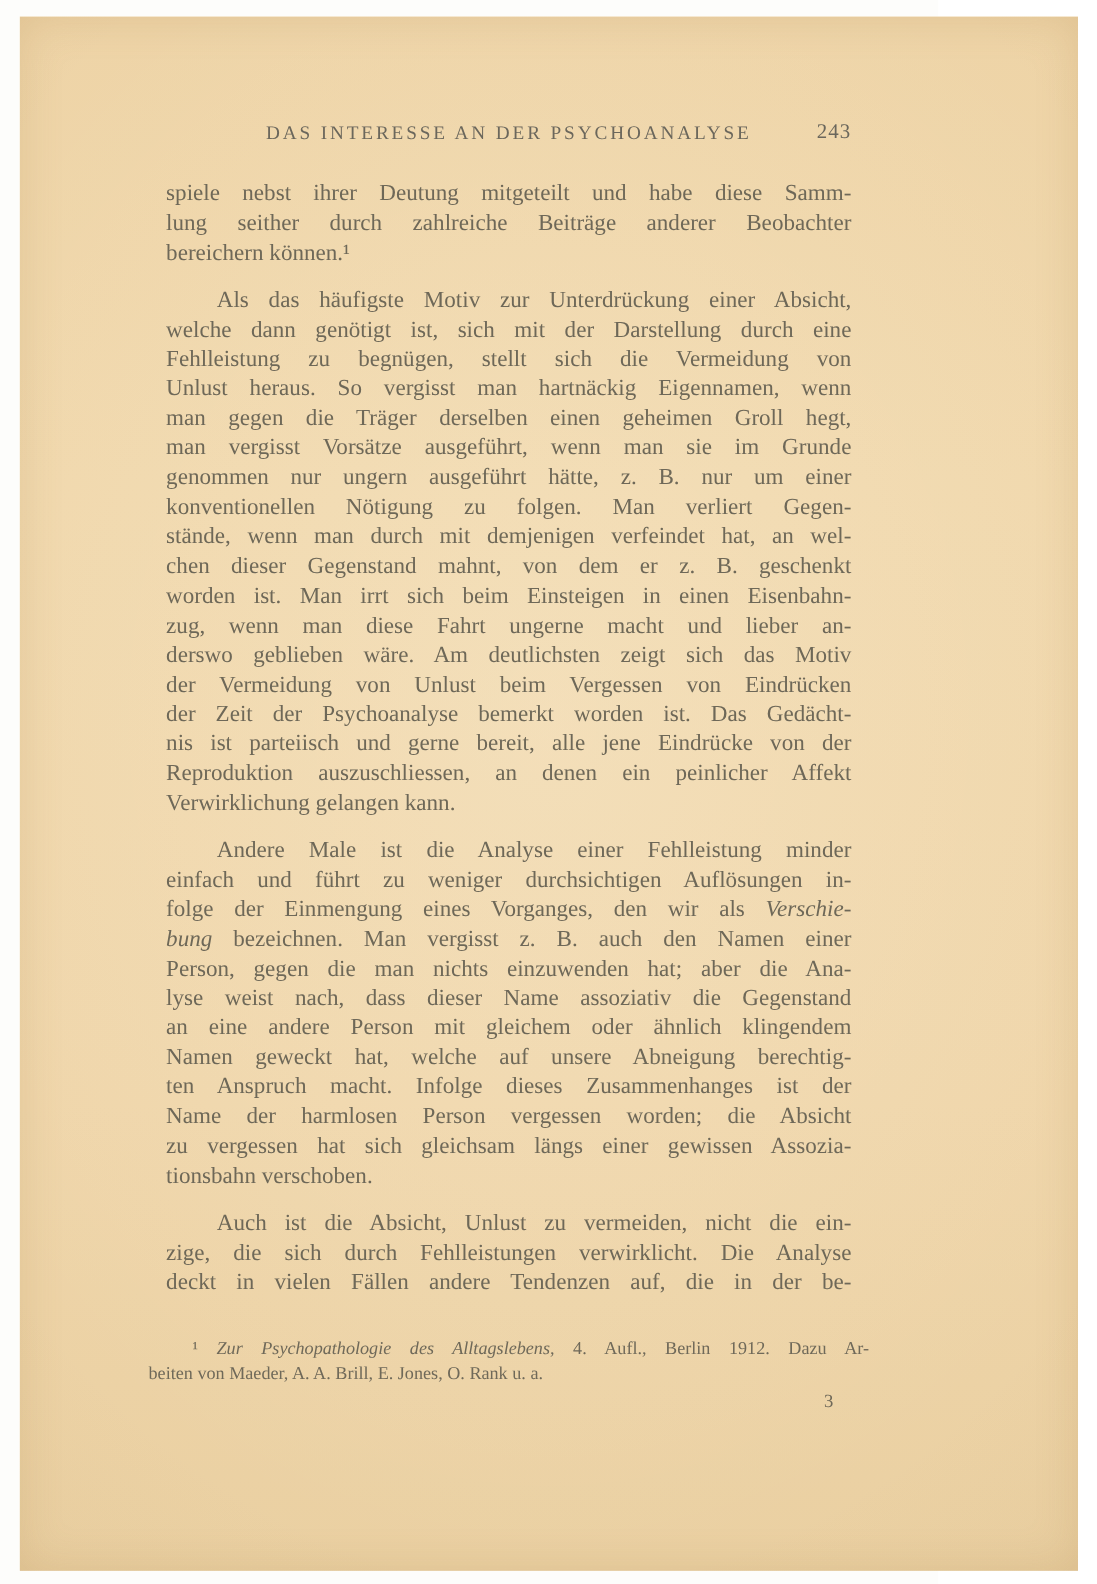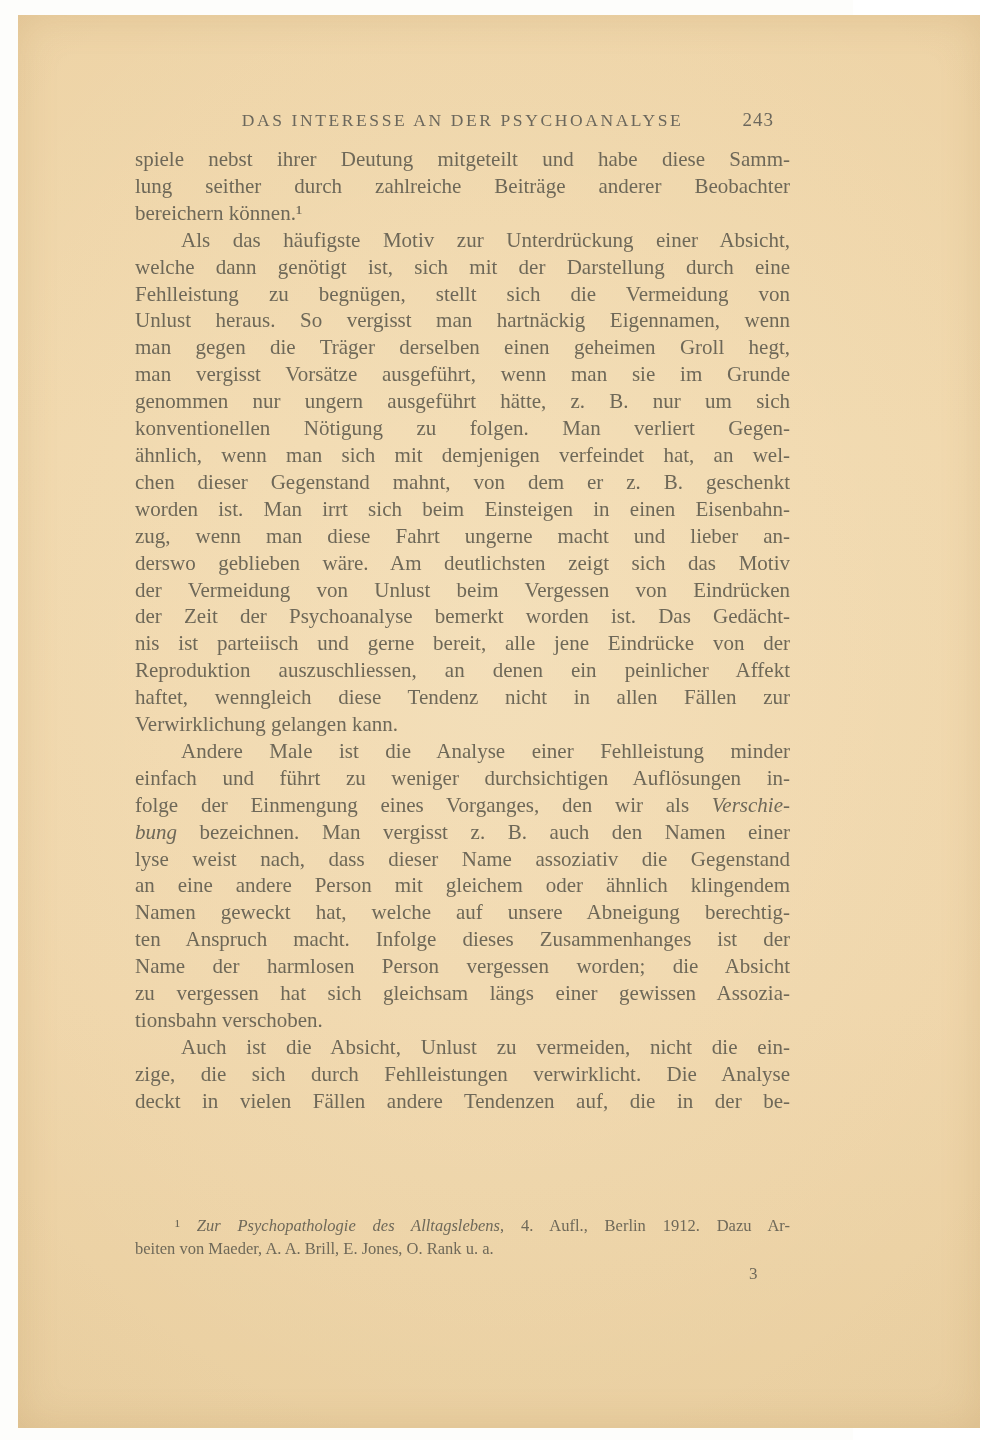--- a/index.html
+++ b/index.html
@@ -54,21 +54,21 @@
   }
   .body-column {
     position: absolute;
     left: 117px;
     top: 131px;
     width: 655px;
     font-size: 21px;
     line-height: 26.9px;
     text-rendering: optimizeLegibility;
   }
-  .para { margin: 0; padding: 0; }
+  .para { margin: 16px; padding: 0; }
   .line {
     text-align: justify;
     text-align-last: justify;
     white-space: normal;
   }
   .para.indent .line.first { text-indent: 46px; }
   .para.short-last .line.last { text-align-last: left; }
   .footnote {
     position: absolute;
     left: 117px;
@@ -106,39 +106,39 @@
           <div class="line">lung seither durch zahlreiche Beiträge anderer Beobachter</div>
           <div class="line last">bereichern können.¹</div>
         </div>
       <div class="para indent short-last">
           <div class="line first">Als das häufigste Motiv zur Unterdrückung einer Absicht,</div>
           <div class="line">welche dann genötigt ist, sich mit der Darstellung durch eine</div>
           <div class="line">Fehlleistung zu begnügen, stellt sich die Vermeidung von</div>
           <div class="line">Unlust heraus. So vergisst man hartnäckig Eigennamen, wenn</div>
           <div class="line">man gegen die Träger derselben einen geheimen Groll hegt,</div>
           <div class="line">man vergisst Vorsätze ausgeführt, wenn man sie im Grunde</div>
-          <div class="line">genommen nur ungern ausgeführt hätte, z. B. nur um sich</div>
+          <div class="line">genommen nur ungern ausgeführt hätte, z. B. nur um einer</div>
           <div class="line">konventionellen Nötigung zu folgen. Man verliert Gegen-</div>
-          <div class="line">ähnlich, wenn man sich mit demjenigen verfeindet hat, an wel-</div>
+          <div class="line">stände, wenn man durch mit demjenigen verfeindet hat, an wel-</div>
           <div class="line">chen dieser Gegenstand mahnt, von dem er z. B. geschenkt</div>
           <div class="line">worden ist. Man irrt sich beim Einsteigen in einen Eisenbahn-</div>
           <div class="line">zug, wenn man diese Fahrt ungerne macht und lieber an-</div>
           <div class="line">derswo geblieben wäre. Am deutlichsten zeigt sich das Motiv</div>
           <div class="line">der Vermeidung von Unlust beim Vergessen von Eindrücken</div>
           <div class="line">der Zeit der Psychoanalyse bemerkt worden ist. Das Gedächt-</div>
           <div class="line">nis ist parteiisch und gerne bereit, alle jene Eindrücke von der</div>
           <div class="line">Reproduktion auszuschliessen, an denen ein peinlicher Affekt</div>
-          <div class="line">haftet, wenngleich diese Tendenz nicht in allen Fällen zur</div>
           <div class="line last">Verwirklichung gelangen kann.</div>
         </div>
       <div class="para indent short-last">
           <div class="line first">Andere Male ist die Analyse einer Fehlleistung minder</div>
           <div class="line">einfach und führt zu weniger durchsichtigen Auflösungen in-</div>
           <div class="line">folge der Einmengung eines Vorganges, den wir als <i>Verschie-</i></div>
           <div class="line"><i>bung</i> bezeichnen. Man vergisst z. B. auch den Namen einer</div>
+          <div class="line">Person, gegen die man nichts einzuwenden hat; aber die Ana-</div>
           <div class="line">lyse weist nach, dass dieser Name assoziativ die Gegenstand</div>
           <div class="line">an eine andere Person mit gleichem oder ähnlich klingendem</div>
           <div class="line">Namen geweckt hat, welche auf unsere Abneigung berechtig-</div>
           <div class="line">ten Anspruch macht. Infolge dieses Zusammenhanges ist der</div>
           <div class="line">Name der harmlosen Person vergessen worden; die Absicht</div>
           <div class="line">zu vergessen hat sich gleichsam längs einer gewissen Assozia-</div>
           <div class="line last">tionsbahn verschoben.</div>
         </div>
       <div class="para indent">
           <div class="line first">Auch ist die Absicht, Unlust zu vermeiden, nicht die ein-</div>

